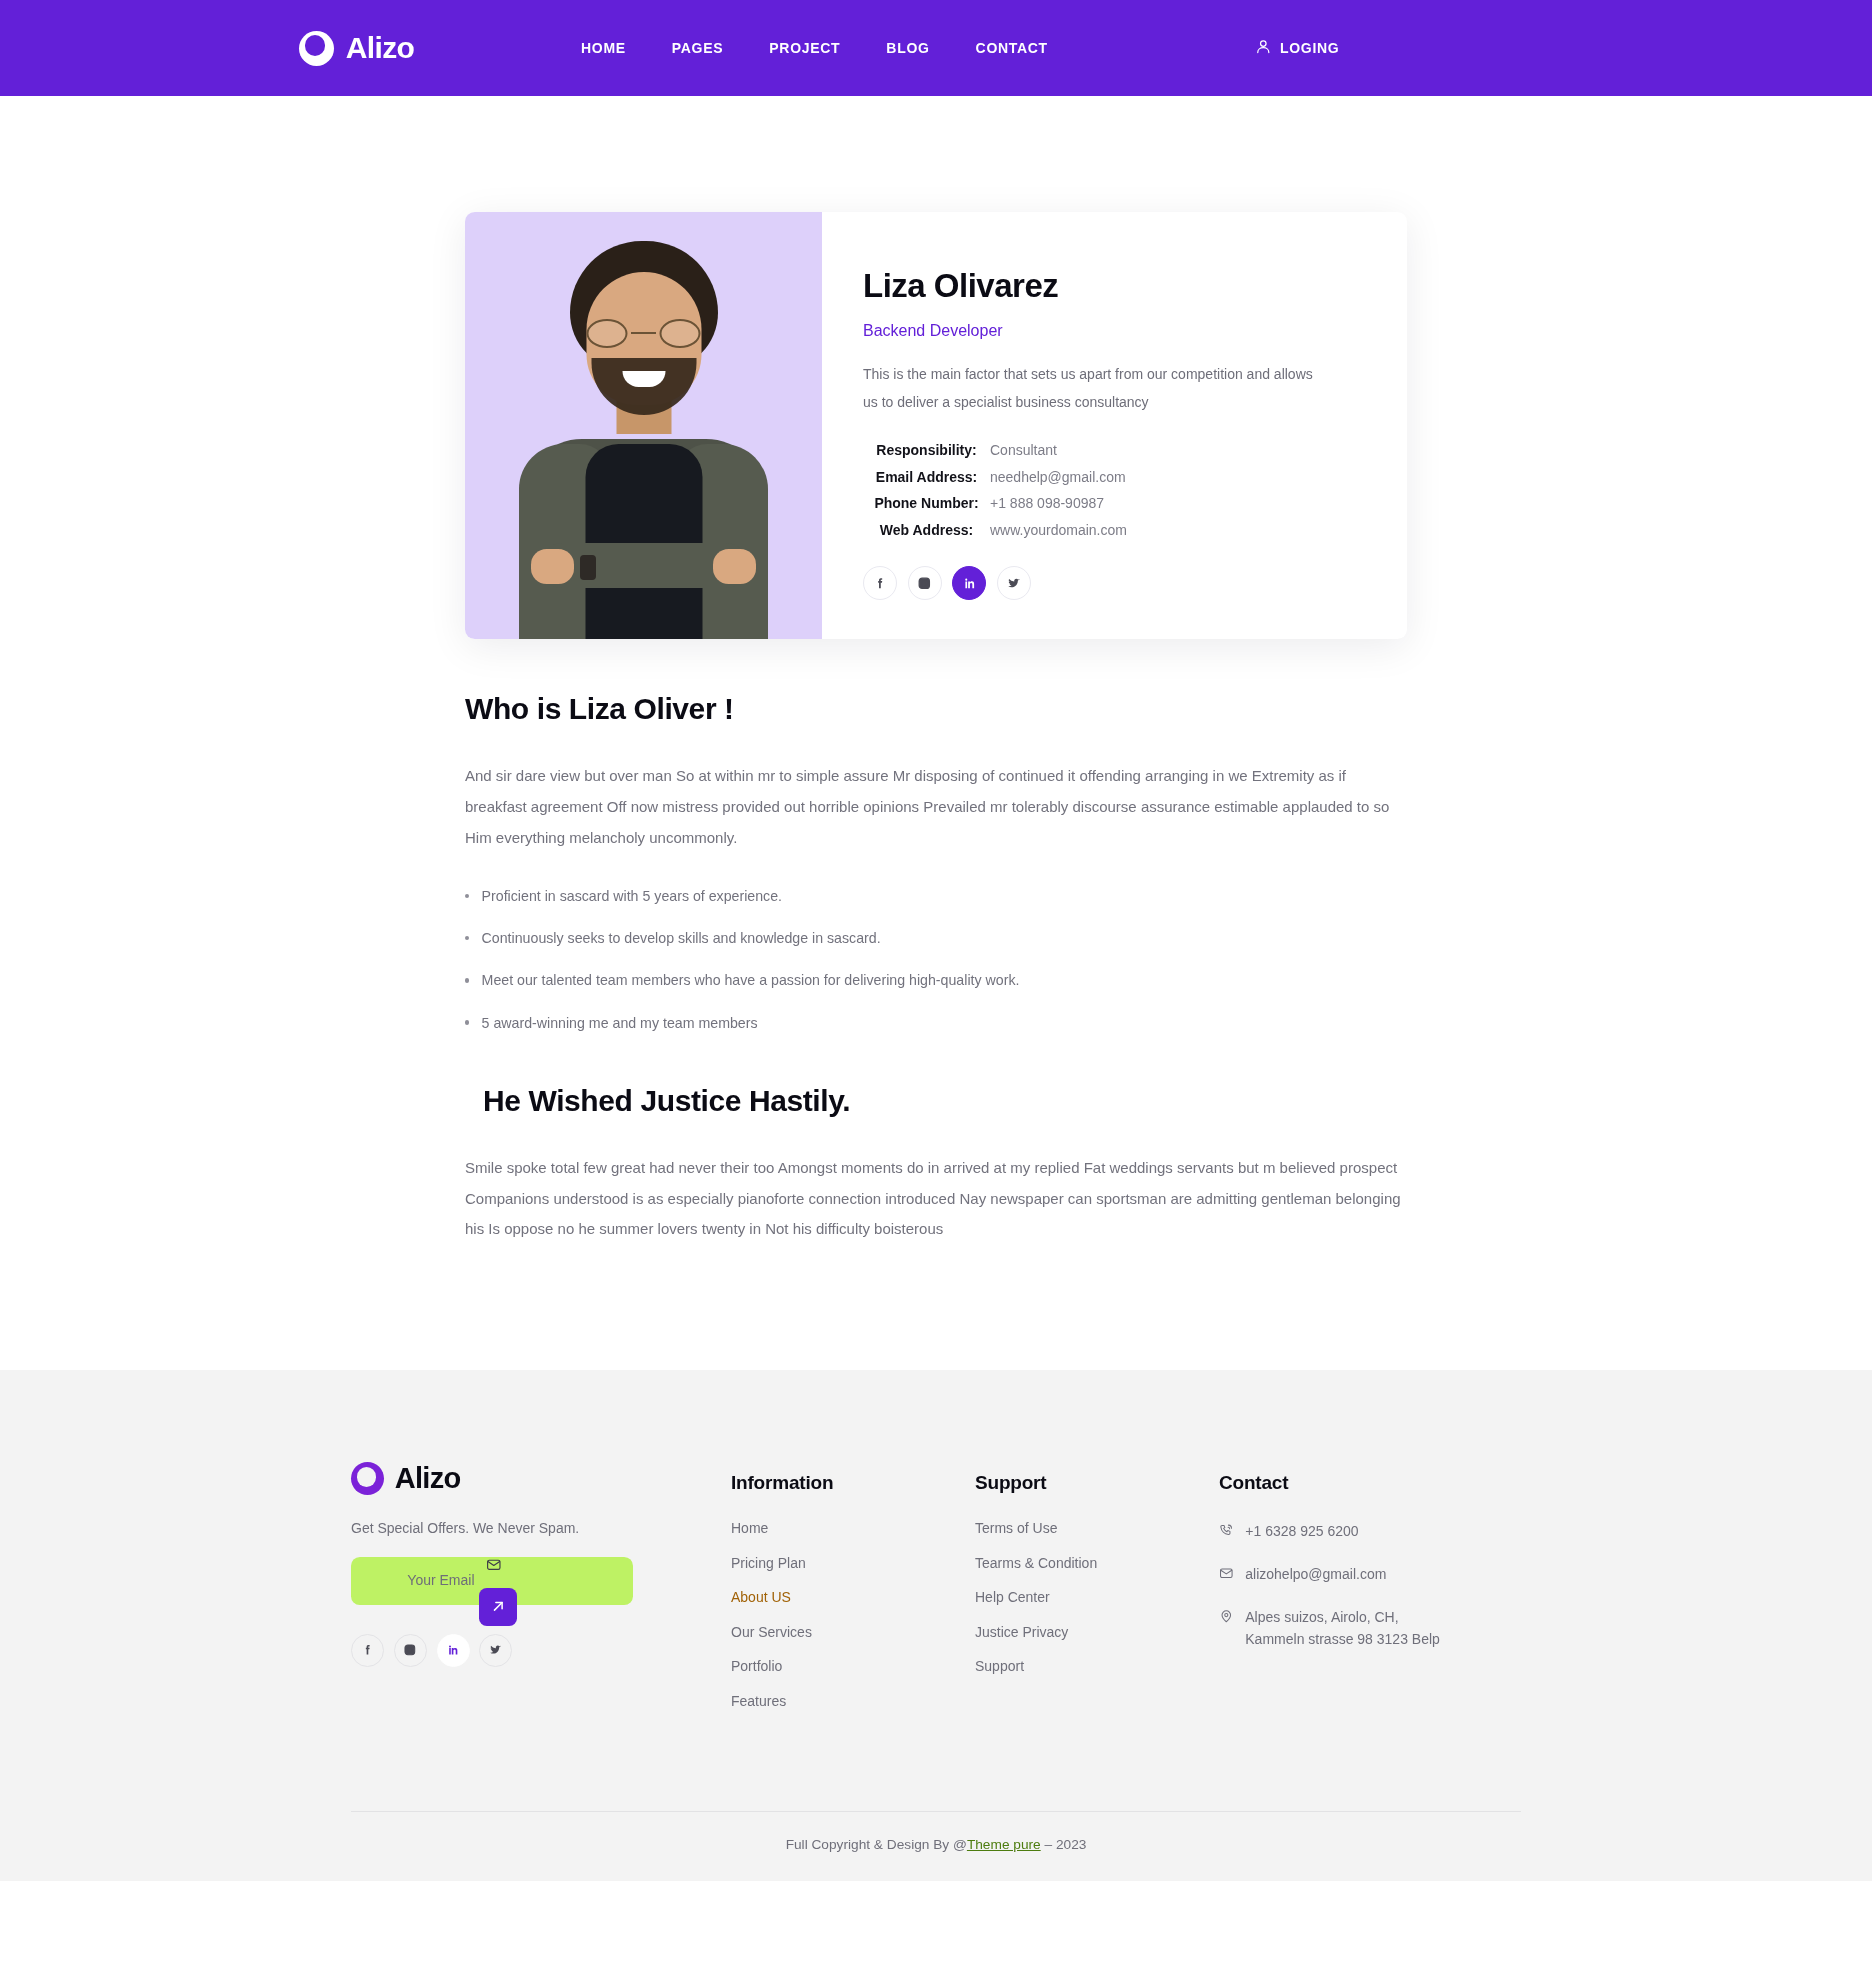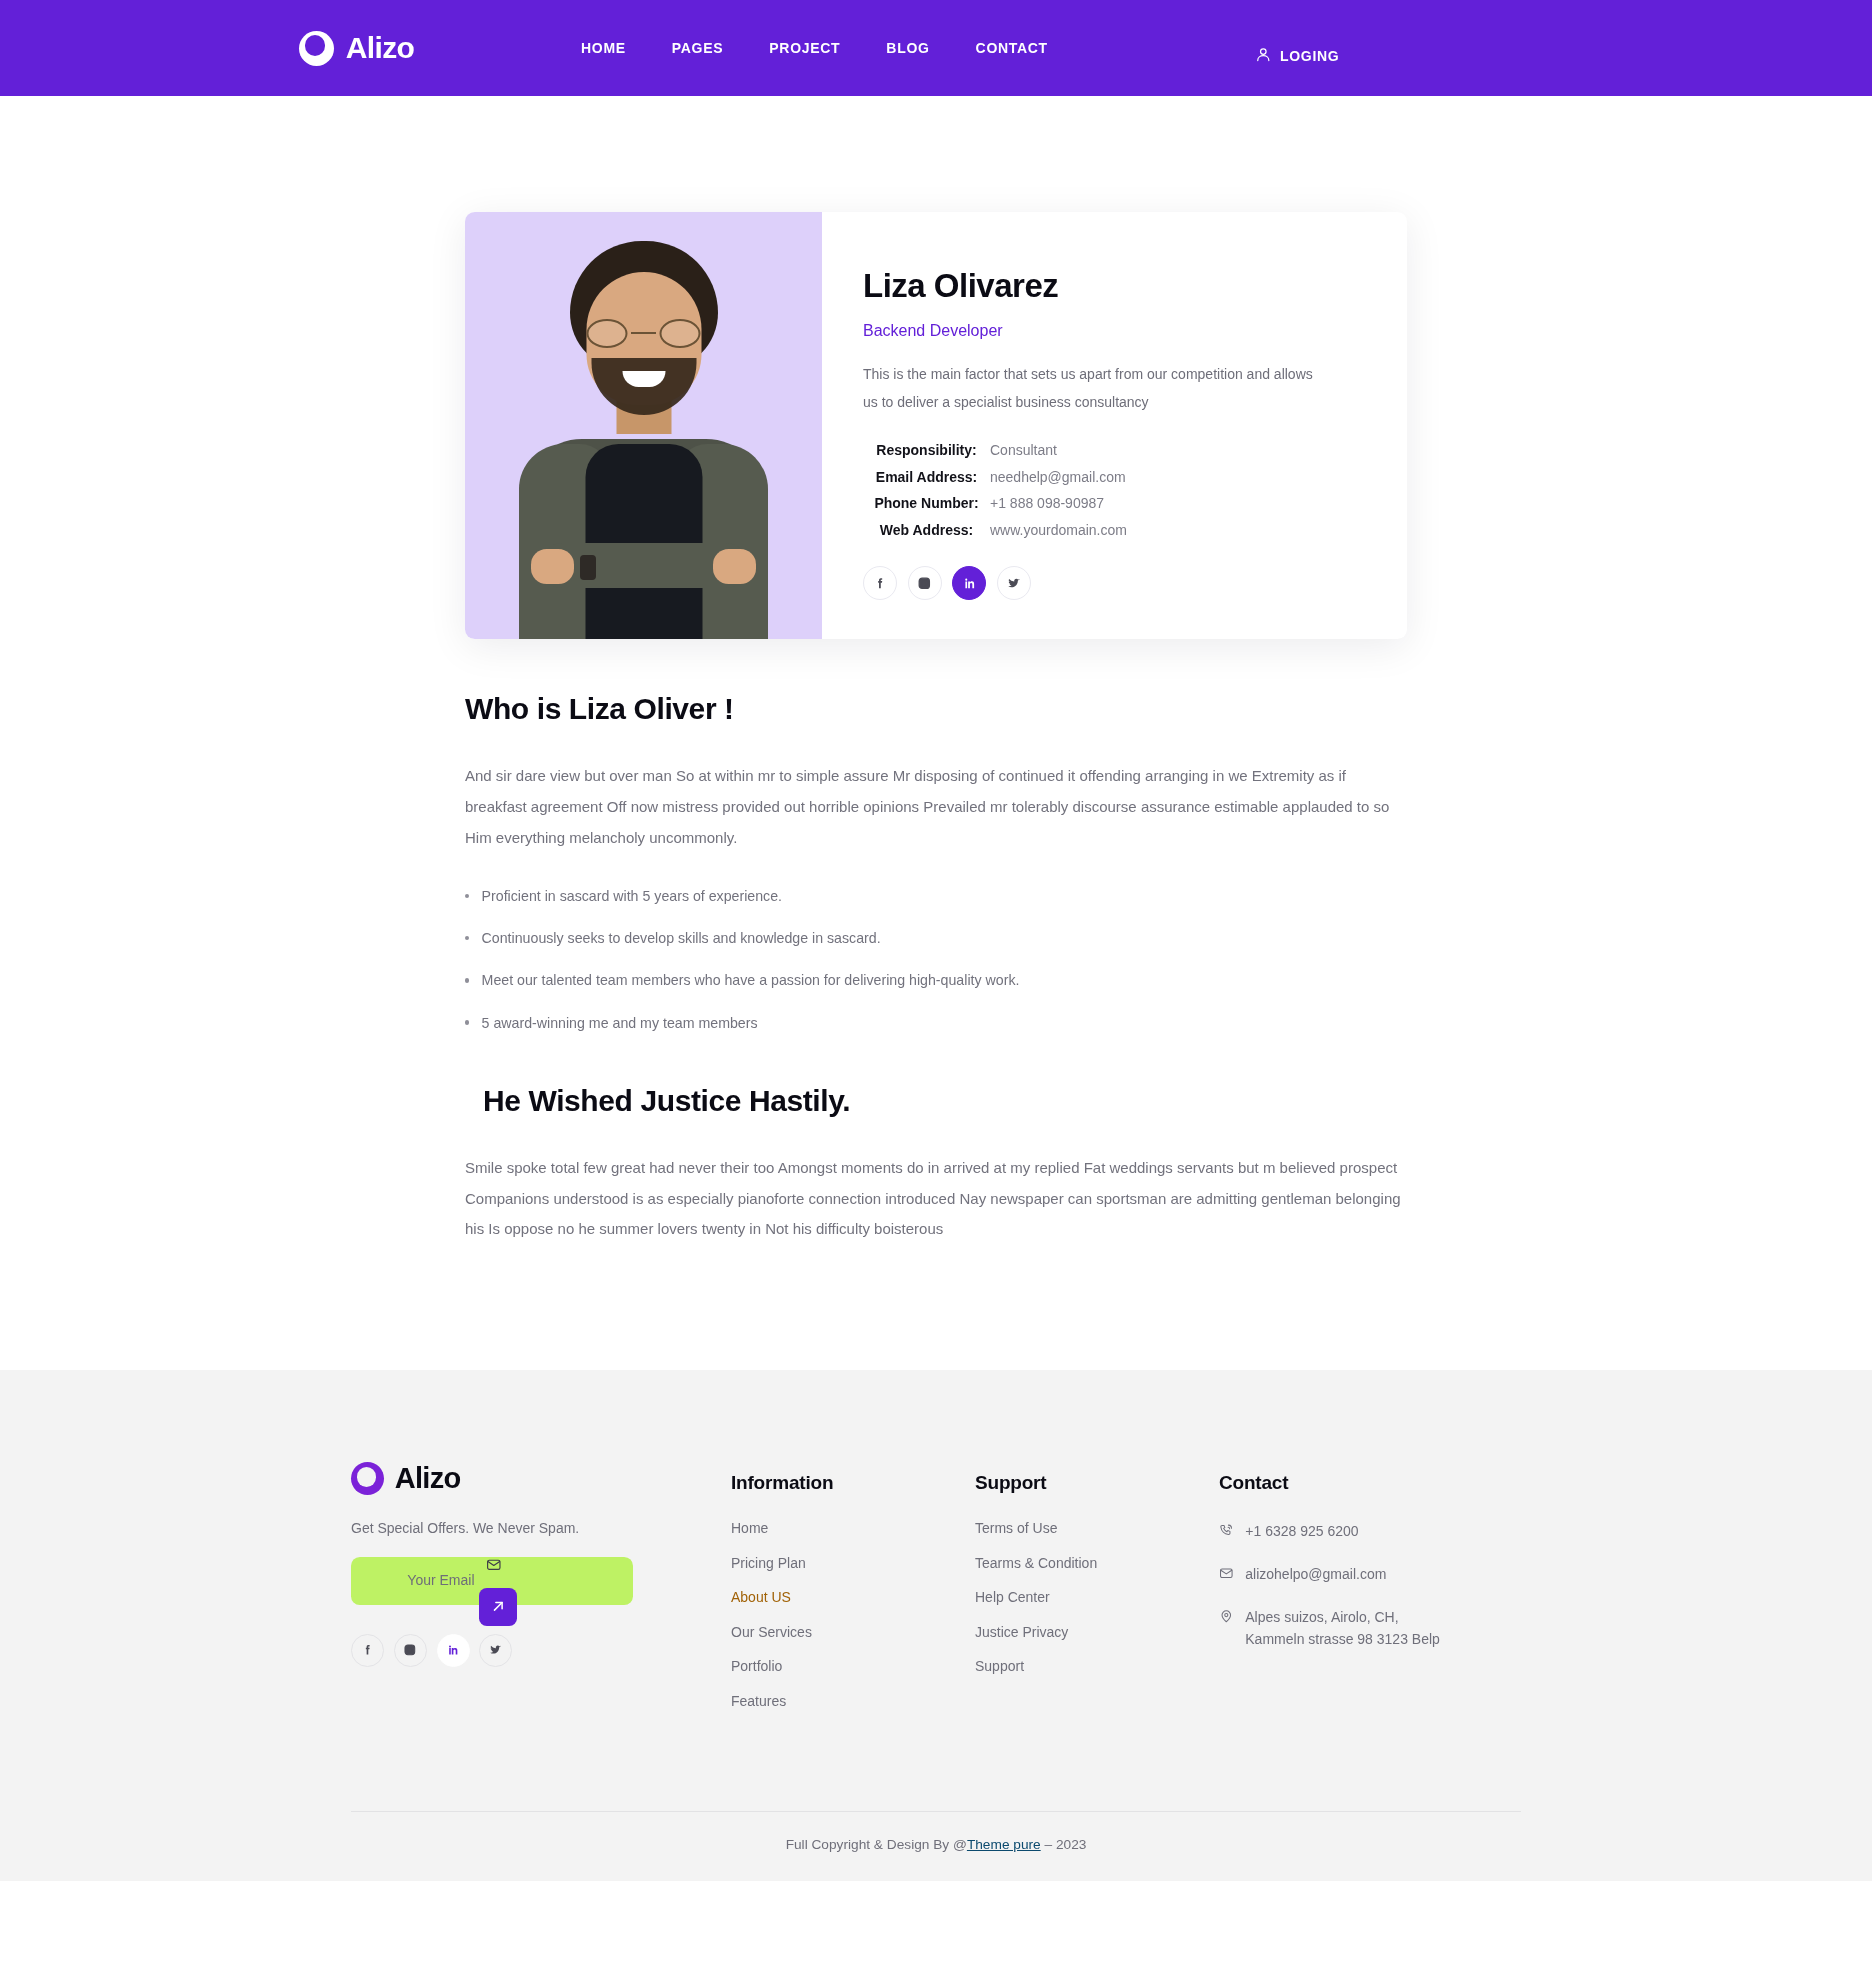--- a/index.html
+++ b/index.html
@@ -77,21 +77,21 @@
     color: #fff;
     font-size: 14px;
     font-weight: 600;
     letter-spacing: 0.7px;
     white-space: nowrap;
   }
   .header-right-abs {
     position: absolute;
     left: 1239px;
     right: 0;
-    top: 8px;
+    top: 0;
     height: 96px;
     display: flex;
     align-items: center;
   }
   .header-right-abs .loging { margin-left: 15.6px; }
 
   
   .page-main { background: #fff; padding-bottom: 39px; }
   .card {
     width: 942px;
@@ -484,21 +484,21 @@
     width: 1170px;
     margin: 84px auto 0;
     border-top: 1px solid #e2e2e4;
     padding: 25px 0 29px;
     text-align: center;
   }
   .copy {
     font-size: 13.7px;
     color: #6f6f7a;
   }
-  .copy .brand { color: #0c4a6e; }
+  .copy .brand { color: #4d7c0f; }
 </style>
 </head>
 <body>
 
 <div class="header">
   <div class="logo-wrap">
     <span class="logo-mark"></span>
     <span class="logo-text">Alizo</span>
   </div>
 

